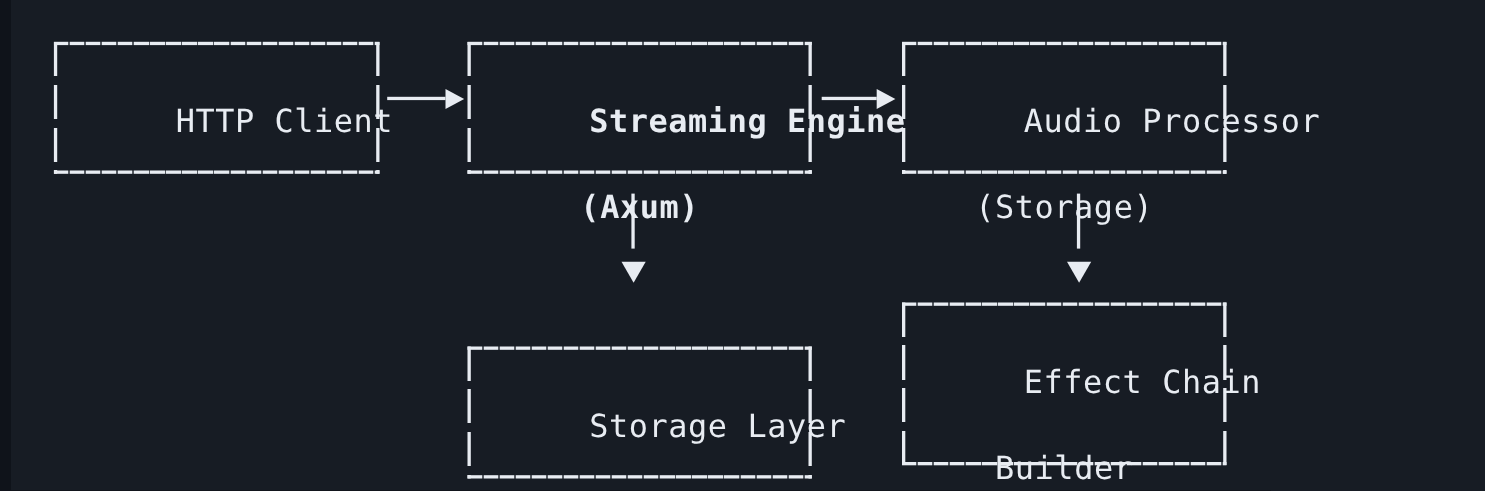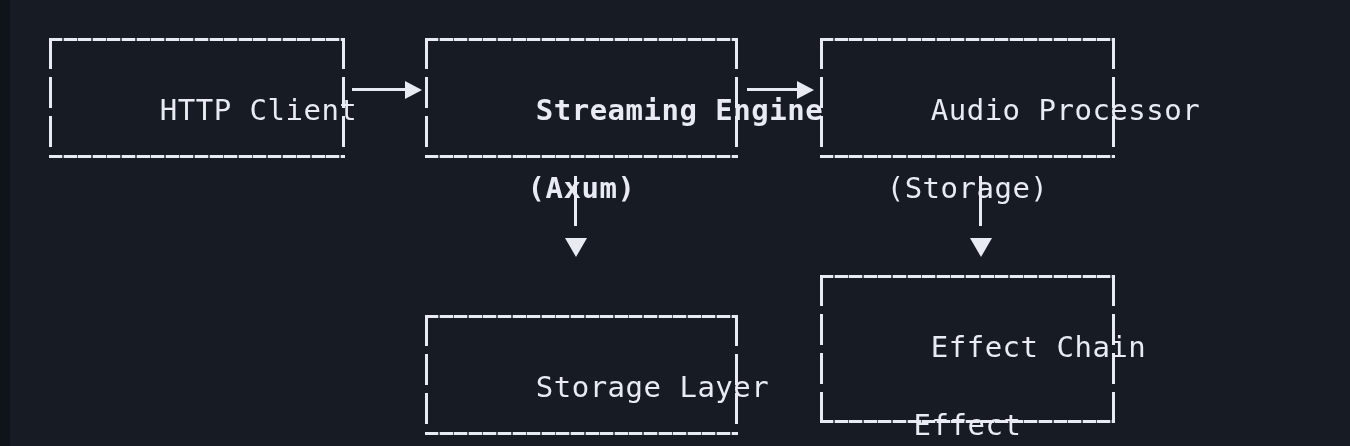--- a/index.html
+++ b/index.html
@@ -156,21 +156,21 @@
     </div>
   </div>
 
   <div class="node" style="left: 820px; top: 275px; width: 295px; height: 148px; text-decoration: underline;">
     <div class="edge top"></div>
     <div class="edge bottom"></div>
     <div class="edge left"></div>
     <div class="edge right"></div>
     <div class="labels">
       <span>Effect Chain</span>
-      <span class="line2">Effect</span>
+      <span class="line2">Builder</span>
     </div>
   </div>
 
   <div class="h-arrow" style="left: 352px; top: 78px; width: 70px;">
     <div class="shaft" style="width: 53px;"></div>
     <div class="head" style="left: 53px;"></div>
   </div>
 
   <div class="h-arrow" style="left: 747px; top: 78px; width: 67px;">
     <div class="shaft" style="width: 50px;"></div>

